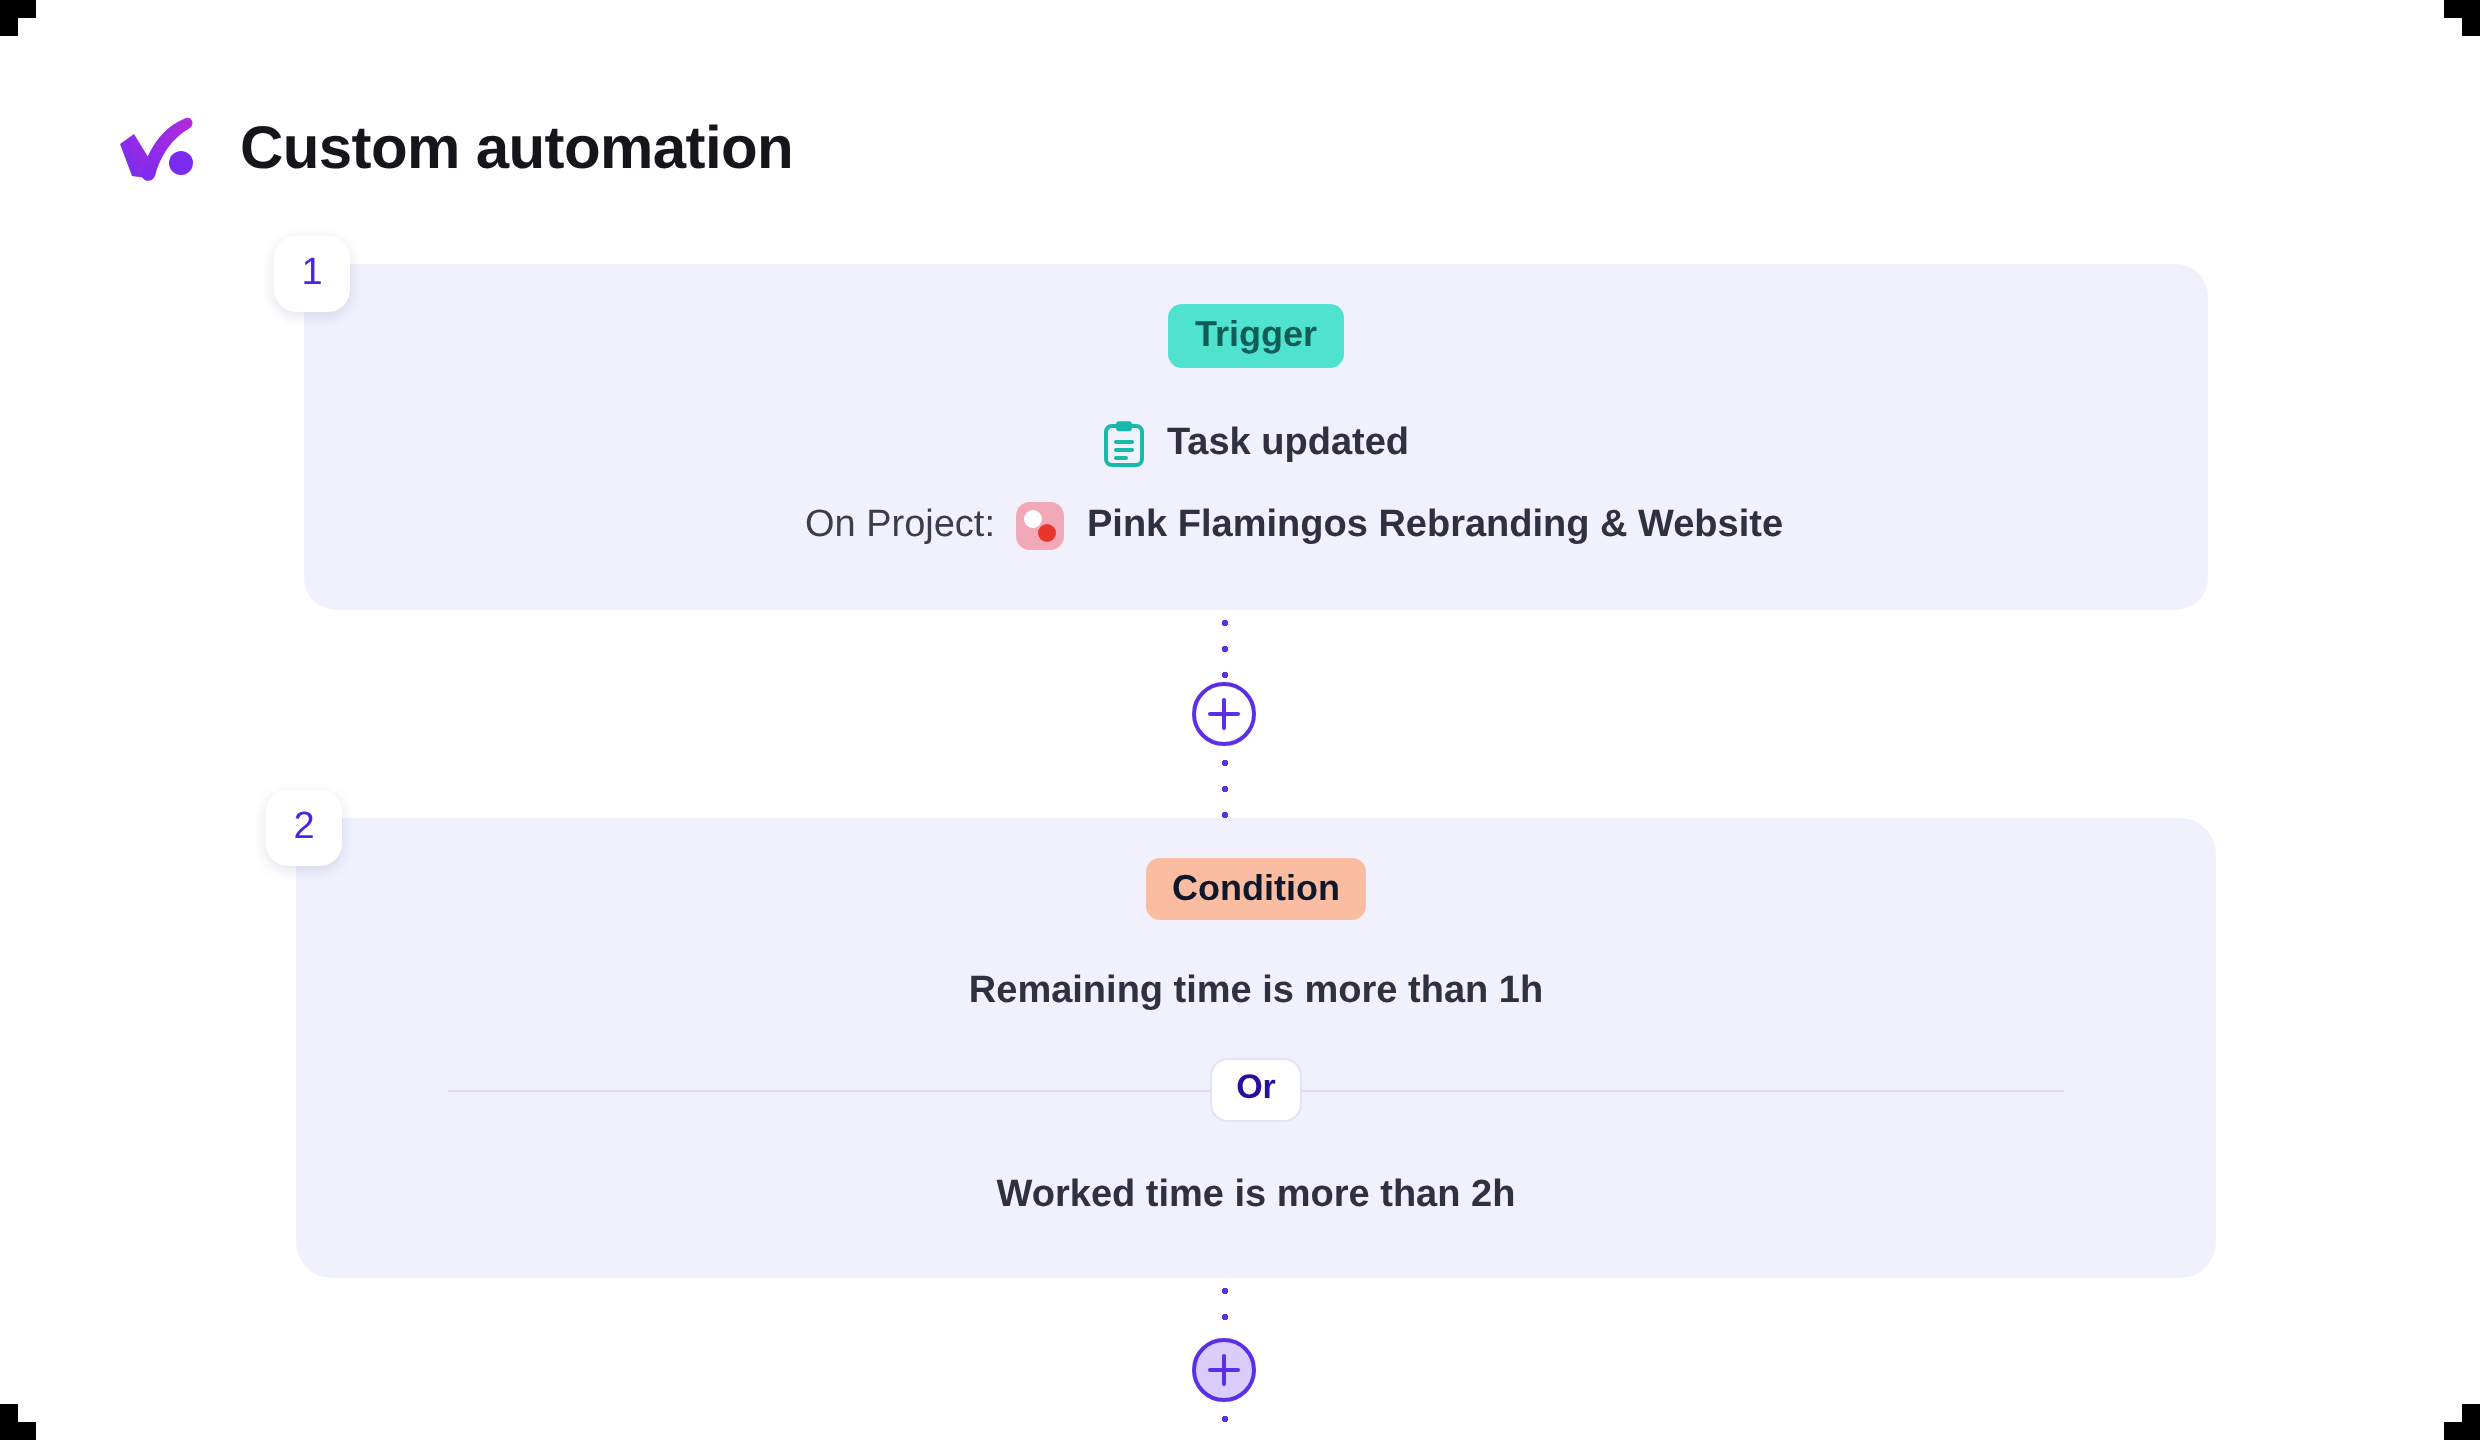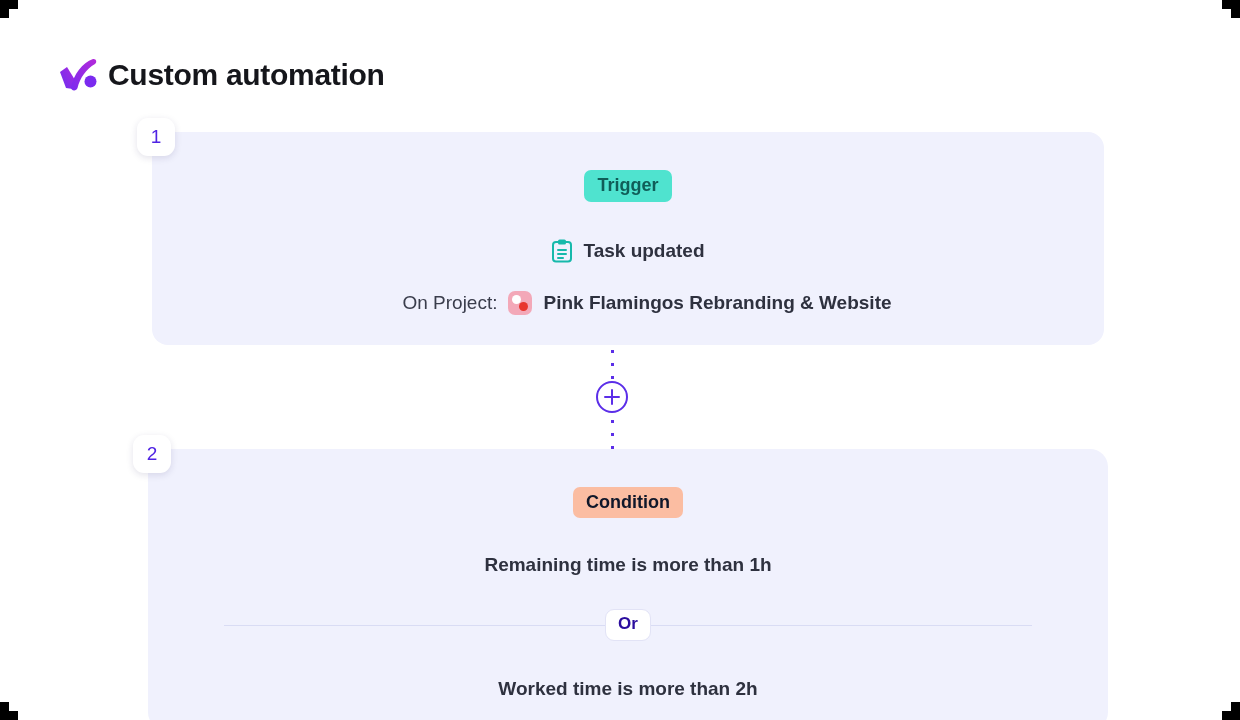--- a/index.html
+++ b/index.html
@@ -33,21 +33,21 @@
   .corner.bl::after { right: 0;  top: 0; }
   .corner.br::after { left: 0;   top: 0; }
 
   
   .header {
     position: absolute;
     left: 56px;
     top: 52px;
     display: flex;
     align-items: center;
-    gap: 6px;
+    gap: 18px;
   }
   .logo { width: 46px; height: 46px; display: block; }
   .page-title {
     font-size: 30px;
     font-weight: bold;
     color: #15161b;
     letter-spacing: -0.3px;
     white-space: nowrap;
   }
 
@@ -73,25 +73,24 @@
     align-items: center;
     justify-content: center;
     font-size: 19px;
     font-weight: 500;
     color: #4f23e3;
   }
 
   .card {
     background: #f0f1fd;
     border-radius: 18px;
-    padding: 38px 34px 30px 34px;
+    padding: 20px 34px 30px 34px;
     display: flex;
     flex-direction: column;
     align-items: center;
-    gap: 11px;
   }
 
   .card-trigger {
     margin-left: 152px;
     width: 952px;
     min-height: 160px;
     border-radius: 16px 16px 16px 16px;
   }
 
   .card-condition {

